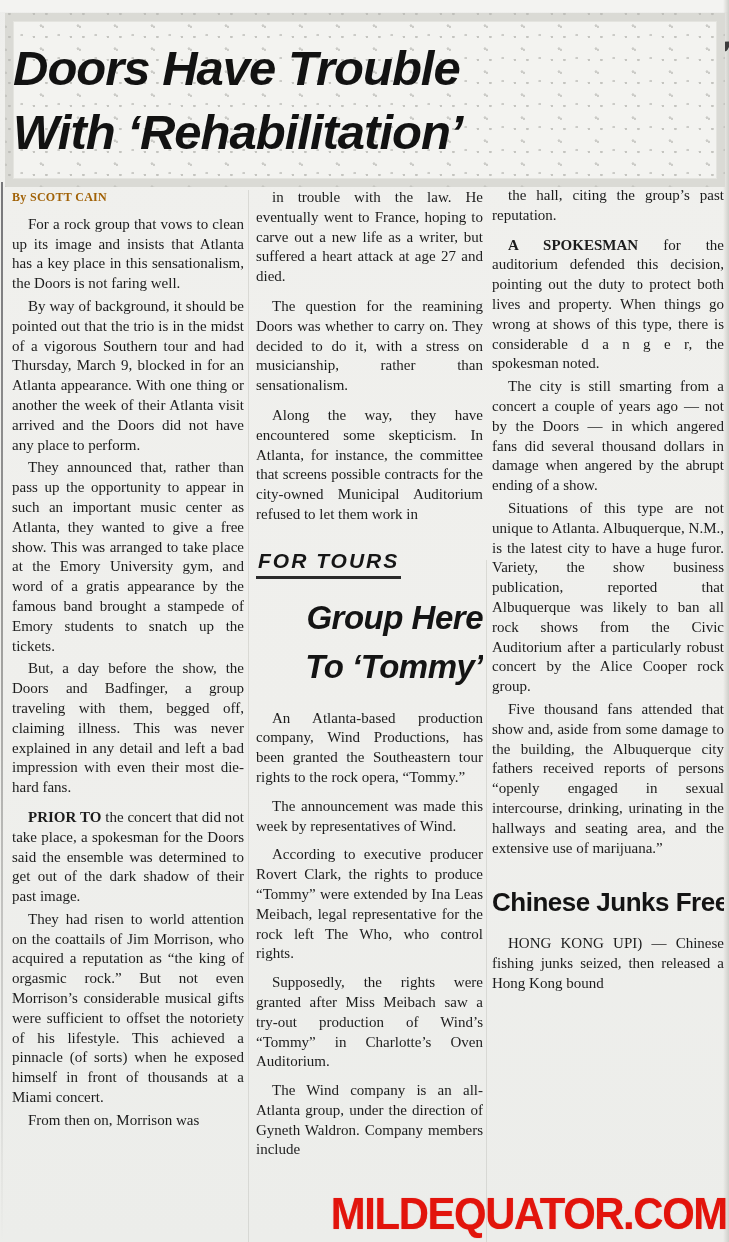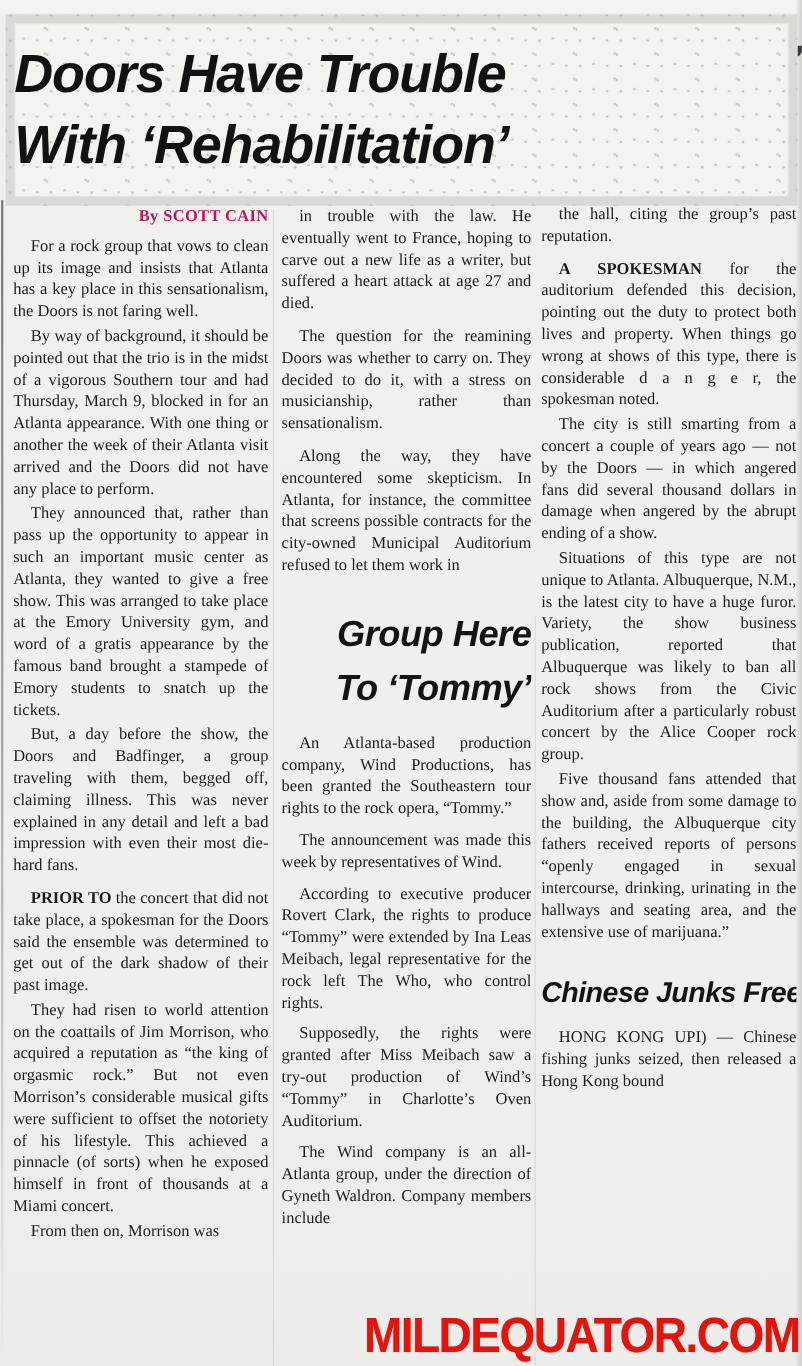--- a/index.html
+++ b/index.html
@@ -57,22 +57,22 @@
     text-align:justify;
   }
   .col1{left:12px;}
   .col2{left:256px;width:227px;}
   .col3{left:492px;top:186px;height:1056px;}
   .rule{position:absolute;top:560px;bottom:0;width:1px;background:#ccccc7;opacity:.65;}
   .rule.r1{left:248px;top:190px;}
   .rule.r2{left:486px;}
 
   .byline{
-    text-align:right;font-weight:bold;font-size:15px;letter-spacing:.3px;
-    margin:0 0 7px 0;color:#be185d;
+    text-align:left;font-weight:bold;font-size:12px;letter-spacing:.3px;
+    margin:0 0 7px 0;color:#a16207;
   }
   .para{margin:0 0 3px 0;text-indent:16px;}
   .para.spaced{margin-top:10px;}
   .para.gapped{margin-bottom:9px;}
   .para .lead{font-weight:bold;}
 
   
   .kicker-block{margin-top:26px;margin-bottom:10px;}
   .kicker{
     font-family:"Liberation Sans", sans-serif;font-style:italic;font-weight:bold;
@@ -84,21 +84,21 @@
     font-family:"Liberation Sans", sans-serif;font-style:italic;font-weight:bold;
     font-size:33px;line-height:49px;letter-spacing:-.5px;color:#141414;
     margin:14px 0 18px 0;text-align:right;
   }
   .sub-headline div{white-space:nowrap;}
 
   
   .news2-headline{
     font-family:"Liberation Sans", sans-serif;font-weight:bold;
     font-size:26px;line-height:40px;letter-spacing:-.5px;color:#141414;
-    margin:24px 0 12px 0;text-align:left;white-space:nowrap;font-style:italic;
+    margin:24px 0 12px 0;text-align:left;white-space:nowrap;
   }
 
   .watermark{
     position:absolute;right:2px;bottom:2px;
     font-family:"Liberation Sans", sans-serif;font-weight:bold;
     font-size:45px;letter-spacing:-1.5px;
     color:rgba(226,20,12,.95);
     transform:scaleX(.93);transform-origin:right bottom;
     white-space:nowrap;z-index:5;
     text-shadow:0 0 1px rgba(226,20,12,.5);
@@ -132,20 +132,21 @@
   <p class="para">They had risen to world attention on the coattails of Jim Morrison, who acquired a reputation as “the king of orgasmic rock.” But not even Morrison’s considerable musical gifts were sufficient to offset the notoriety of his lifestyle. This achieved a pinnacle (of sorts) when he exposed himself in front of thousands at a Miami concert.</p>
   <p class="para">From then on, Morrison was</p>
 </div>
 
 <div class="col col2">
   <p class="para">in trouble with the law. He eventually went to France, hoping to carve out a new life as a writer, but suffered a heart attack at age 27 and died.</p>
   <p class="para spaced">The question for the reamining Doors was whether to carry on. They decided to do it, with a stress on musicianship, rather than sensationalism.</p>
   <p class="para spaced">Along the way, they have encountered some skepticism. In Atlanta, for instance, the committee that screens possible contracts for the city-owned Municipal Auditorium refused to let them work in</p>
 
   <div class="kicker-block">
+    <span class="kicker">FOR TOURS</span>
     <div class="sub-headline">
       <div>Group Here</div>
       <div>To ‘Tommy’</div>
     </div>
   </div>
   <p class="para gapped">An Atlanta-based production company, Wind Productions, has been granted the Southeastern tour rights to the rock opera, “Tommy.”</p>
   <p class="para gapped">The announcement was made this week by representatives of Wind.</p>
   <p class="para gapped">According to executive producer Rovert Clark, the rights to produce “Tommy” were extended by Ina Leas Meibach, legal representative for the rock left The Who, who control rights.</p>
   <p class="para gapped">Supposedly, the rights were granted after Miss Meibach saw a try-out production of Wind’s “Tommy” in Charlotte’s Oven Auditorium.</p>
   <p class="para gapped">The Wind company is an all-Atlanta group, under the direction of Gyneth Waldron. Company members include</p>

